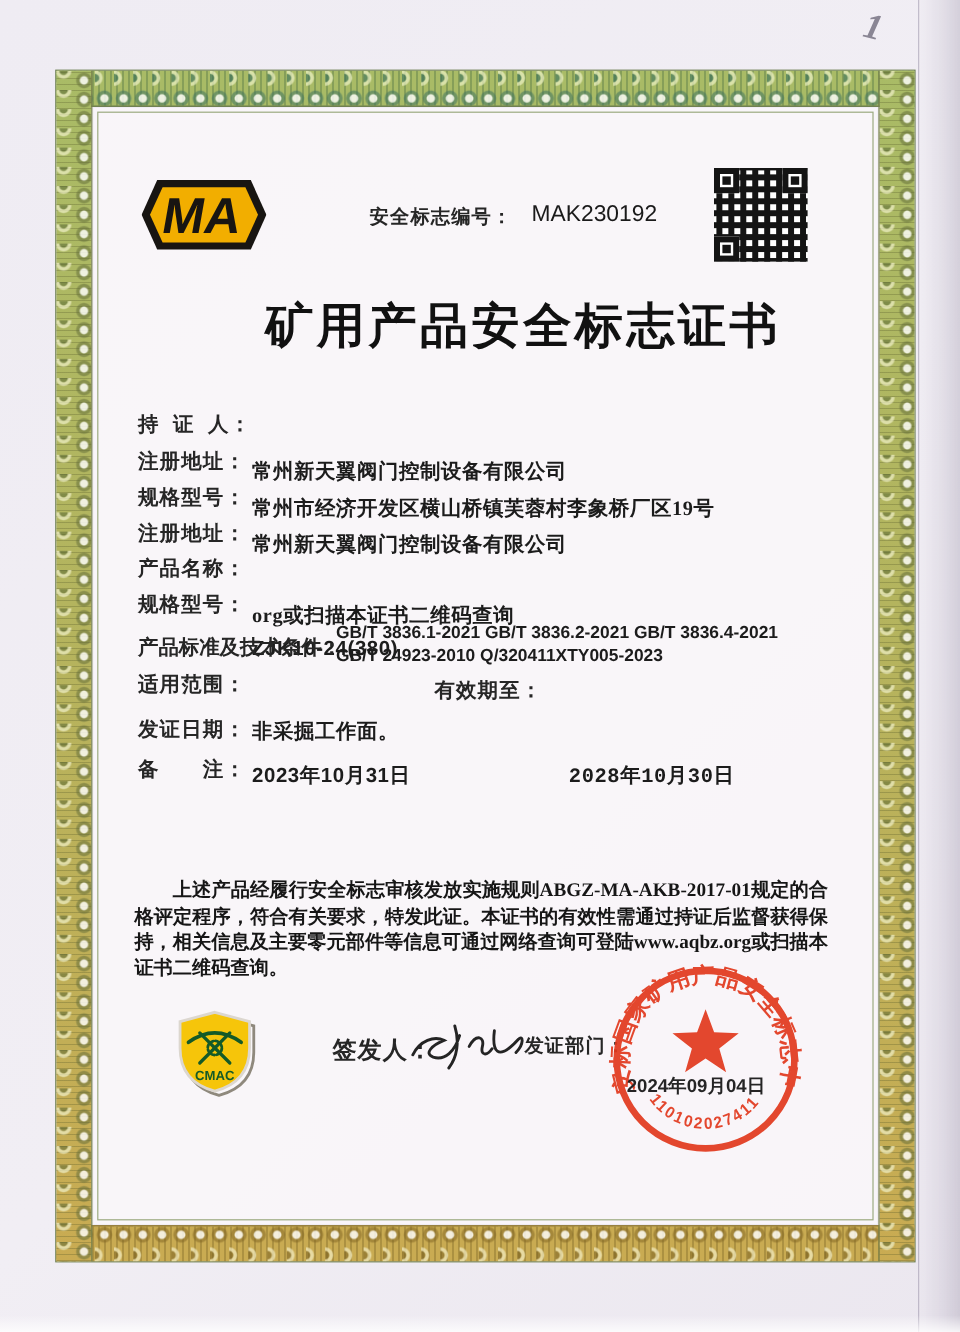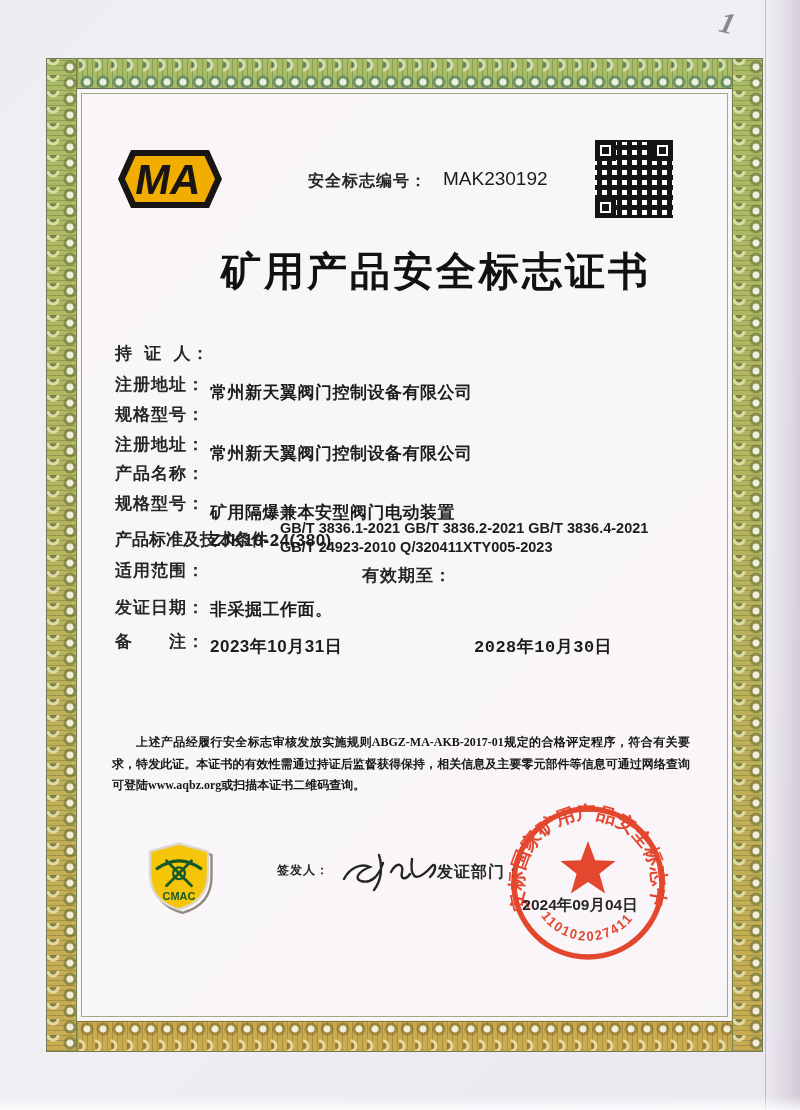--- a/index.html
+++ b/index.html
@@ -45,21 +45,21 @@
   .lbl{position:absolute;font-size:17px;font-weight:bold;color:#262626;white-space:nowrap;letter-spacing:1px;
        font-family:Liberation Mono, monospace;text-align:center;}
   .val{position:absolute;font-size:17px;font-weight:bold;color:#1c1c1c;white-space:nowrap;letter-spacing:.5px;
        font-family:"Liberation Serif",serif;margin-top:40px;}
   .val-std{position:absolute;left:280px;top:519px;width:400px;font-size:14.5px;font-weight:bold;color:#1c1c1c;
        line-height:19px;letter-spacing:0;font-family:"Liberation Sans",sans-serif;white-space:normal;}
   .cert-title{position:absolute;left:0;top:244px;width:100%;text-align:center;font-size:40px;font-weight:900;
        letter-spacing:3px;color:#111;font-family:"Liberation Serif",serif;padding-left:36px;}
   .hdr-label{position:absolute;left:308px;top:171px;font-size:16px;font-weight:bold;color:#262626;letter-spacing:1px;}
   .hdr-value{position:absolute;left:443px;top:168px;font-size:19px;color:#1a1a1a;font-family:Liberation Sans, sans-serif;}
-  .statement{position:absolute;left:112px;top:732px;width:578px;font-size:12px;line-height:21.5px;font-weight:bold;
+  .statement{position:absolute;left:112px;top:732px;width:578px;font-size:16px;line-height:21.5px;font-weight:bold;
        color:#161616;text-align:justify;text-indent:2em;font-family:"Liberation Serif",serif;}
 
   
   .qr{position:absolute;left:595px;top:140px;width:78px;height:78px;background:#fff;
       background-image:
         repeating-linear-gradient(0deg,#141414 0 5px,rgba(0,0,0,0) 5px 10px),
         repeating-linear-gradient(90deg,#141414 0 5px,#fff 5px 10px);
       background-position:2px 2px;}
   .qr .finder{position:absolute;width:21px;height:21px;border:5px solid #141414;background:#fff;box-sizing:border-box;}
   .qr .finder::before{content:"";position:absolute;inset:2px;background:#141414;}
@@ -99,28 +99,29 @@
     <div class="finder f-tr"></div>
     <div class="finder f-bl"></div>
   </div>
 
   <div class="cert-title">矿用产品安全标志证书</div>
 
   <span class="lbl" style="left:115px;top:342px">持 证 人：</span>
   <span class="val" style="left:210px;top:341px">常州新天翼阀门控制设备有限公司</span>
 
   <span class="lbl" style="left:115px;top:373px">注册地址：</span>
+  <span class="val" style="left:210px;top:372px">常州市经济开发区横山桥镇芙蓉村李象桥厂区19号</span>
 
   <span class="lbl" style="left:115px;top:403px">规格型号：</span>
   <span class="val" style="left:210px;top:402px">常州新天翼阀门控制设备有限公司</span>
 
   <span class="lbl" style="left:115px;top:433px">注册地址：</span>
 
   <span class="lbl" style="left:115px;top:462px">产品名称：</span>
-  <span class="val" style="left:210px;top:461px">矿用隔爆兼本安型阀门电动装置</span>
+  <span class="val" style="left:210px;top:461px">org或扫描本证书二维码查询</span>
 
   <span class="lbl" style="left:115px;top:492px">规格型号：</span>
   <span class="val" style="left:210px;top:491px;font-family:Liberation Sans, sans-serif">ZJK10-24(380)</span>
 
   <span class="lbl" style="left:115px;top:528px;letter-spacing:0">产品标准及技术条件：</span>
   <span class="val-std">GB/T 3836.1-2021 GB/T 3836.2-2021 GB/T 3836.4-2021 GB/T 24923-2010 Q/320411XTY005-2023</span>
 
   <span class="lbl" style="left:115px;top:559px">适用范围：</span>
   <span class="val" style="left:210px;top:558px">非采掘工作面。</span>
 
@@ -138,21 +139,21 @@
     <path d="M46,4 L83,14 L83,42 C83,68 68,82 46,88 C24,82 9,68 9,42 L9,14 Z" fill="#f6c50a" stroke="#dcd7cf" stroke-width="3"></path>
     <g stroke="#145a28" fill="none" stroke-linecap="round">
       <path d="M18,36 Q46,16 74,36" stroke-width="4"></path>
       <line x1="30" y1="26" x2="62" y2="58" stroke-width="3.5"></line>
       <line x1="62" y1="26" x2="30" y2="58" stroke-width="3.5"></line>
       <circle cx="46" cy="42" r="7.5" stroke-width="3" stroke-dasharray="3.5 2.5"></circle>
     </g>
     <text x="46" y="76" text-anchor="middle" font-size="14" font-weight="bold" fill="#145a28">CMAC</text>
   </svg>
 
-  <span class="lbl" style="left:277px;top:862px;font-size:12px">签发人：</span>
+  <span class="lbl" style="left:277px;top:862px;font-size:20px">签发人：</span>
   <svg style="position:absolute;left:338px;top:843px;" width="104" height="56" viewBox="0 0 104 56">
     <path d="M6,36 C12,24 24,20 32,24 C22,28 15,35 23,38 C33,41 41,33 45,20 M41,12 C45,25 43,38 36,47 M53,29 C59,18 66,21 64,29 C62,37 68,37 72,31 M74,16 C72,32 76,43 94,23 C98,19 99,27 92,34" stroke="#242424" stroke-width="2.4" fill="none" stroke-linecap="round"></path>
   </svg>
   <span class="lbl" style="left:437px;top:862px;font-size:16px">发证部门：</span>
 
   <svg style="position:absolute;left:504px;top:797px;opacity:.93;" width="168" height="172" viewBox="0 0 168 172">
     <defs>
       <path id="arcTop" d="M24,112 A65,65 0 1 1 144,112"></path>
       <path id="arcBottom" d="M37,119 A57,57 0 0 0 131,119"></path>
     </defs>

